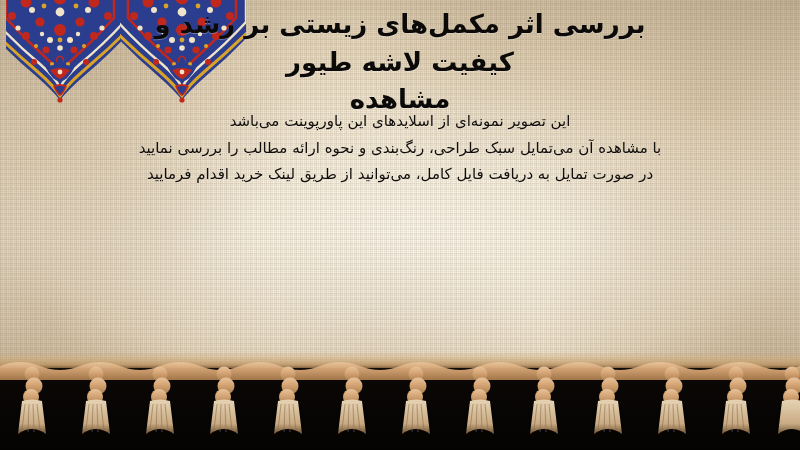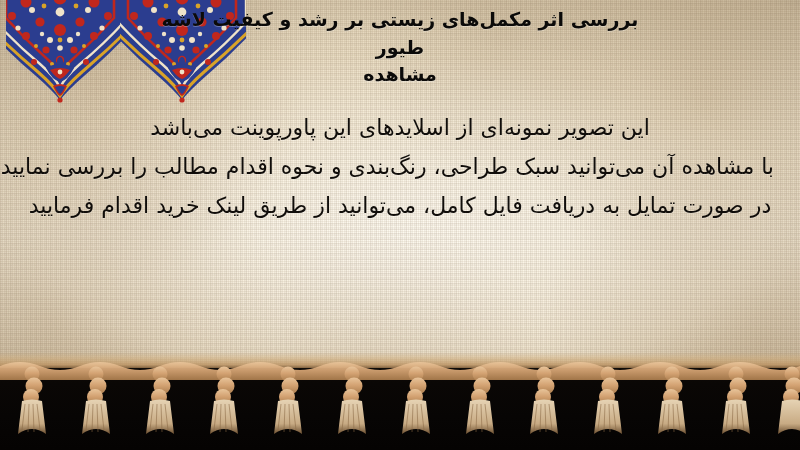--- a/index.html
+++ b/index.html
@@ -69,35 +69,35 @@
   .fringe{
     position:absolute;left:0;right:0;bottom:0;height:100px;
   }
 
   
   .title{
     position:absolute;
     top:6px;left:0;right:0;
     text-align:center;
     color:#0b0a09;
-    font-size:19px;
+    font-size:26px;
     font-weight:700;
     line-height:1.45;
     letter-spacing:0;
     padding:0 150px 0 150px;
     text-shadow:0 1px 0 rgba(255,255,255,0.28);
   }
   .title .ln2{display:block;}
 
   .body-block{
     position:absolute;
     top:108px;left:0;right:0;
     text-align:center;
     color:#100d0a;
-    font-size:22px;
+    font-size:15px;
     line-height:1.78;
     padding:0 26px;
     text-shadow:0 1px 0 rgba(255,255,255,0.22);
   }
   .body-line{display:block;white-space:nowrap;}
 </style>
 </head>
 <body>
 
 <div class="slide">
@@ -240,21 +240,21 @@
     </svg>
   </div>
 
   <div class="title">
     <span>بررسی اثر مکمل‌های زیستی بر رشد و کیفیت لاشه طیور</span>
     <span class="ln2">مشاهده</span>
   </div>
 
   <div class="body-block">
     <span class="body-line">این تصویر نمونه‌ای از اسلایدهای این پاورپوینت می‌باشد</span>
-    <span class="body-line">با مشاهده آن می‌توانید سبک طراحی، رنگ‌بندی و نحوه اقدام مطالب را بررسی نمایید</span>
+    <span class="body-line">با مشاهده آن می‌تمایل سبک طراحی، رنگ‌بندی و نحوه ارائه مطالب را بررسی نمایید</span>
     <span class="body-line">در صورت تمایل به دریافت فایل کامل، می‌توانید از طریق لینک خرید اقدام فرمایید</span>
   </div>
 
   <div class="band-edge"></div>
   <div class="black-band"></div>
 
   <svg class="fringe" viewBox="0 0 800 100" preserveAspectRatio="none">
     <defs>
       <linearGradient id="rope" x1="0" y1="0" x2="0" y2="1">
         <stop offset="0%" stop-color="#e8c49a"></stop>

